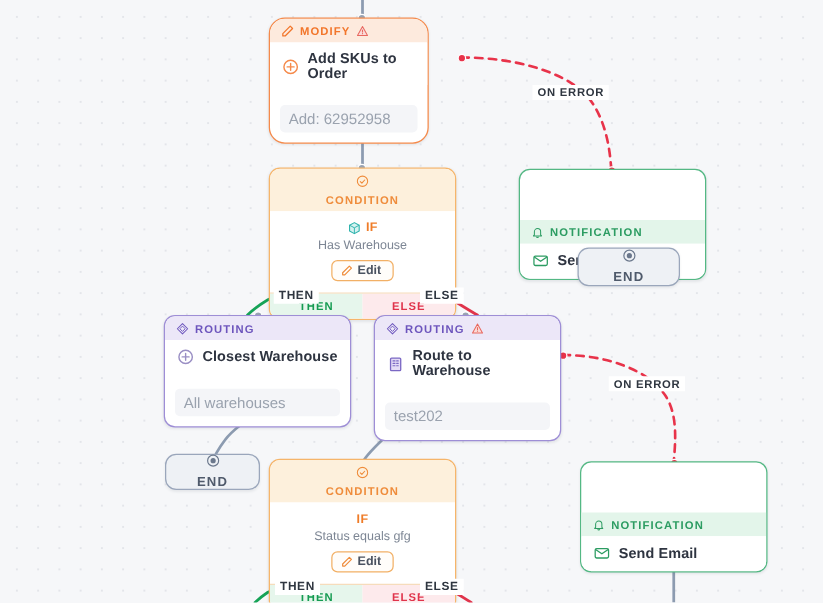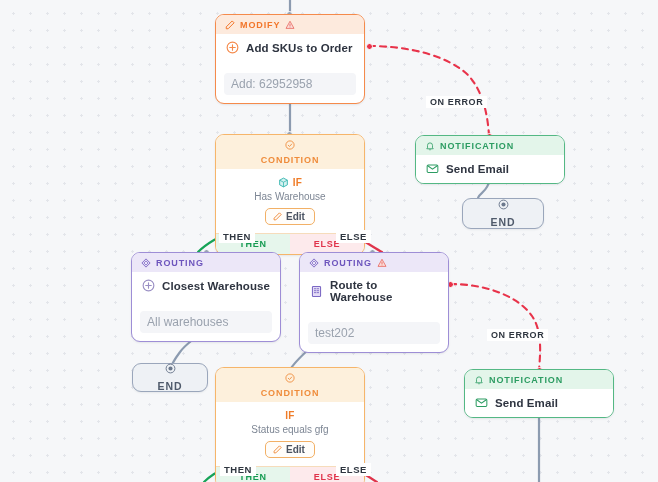--- a/index.html
+++ b/index.html
@@ -139,20 +139,21 @@
   .cond-then { background: #e6f6ec; color: #169b52; }
   .cond-else { background: #fdeaec; color: #e0344b; }
 
   
   .n-notify {
     border: 1.4px solid #54b884;
   }
   .n-notify .node-head {
     background: #e3f5ea;
     color: #2c9c62;
+    margin-top: 40px;
   }
   .n-notify .node-body { padding-bottom: 8px; }
 
   
   .n-routing {
     border: 1.4px solid #9e8ed6;
   }
   .n-routing .node-head {
     background: #ece7f8;
     color: #6d55bd;
@@ -184,21 +185,20 @@
     padding: 1px 4px;
     font-size: 9.5px;
     font-weight: bold;
     letter-spacing: .5px;
     color: #2f3640;
     white-space: nowrap;
   }
   .edge-label.small {
     font-size: 9px;
     letter-spacing: .6px;
-    margin-top: 28px;
   }
 
   
   .port {
     position: absolute;
     width: 7px;
     height: 7px;
     border-radius: 50%;
     background: #9aa4b4;
     border: 1.5px solid #ffffff;
@@ -244,21 +244,21 @@
   <div class="port" style="left:286px;top:131px;"></div>
   <div class="port red" style="left:486px;top:133px;"></div>
   <div class="port" style="left:500px;top:203px;"></div>
   <div class="port" style="left:203px;top:249px;"></div>
   <div class="port" style="left:369px;top:249px;"></div>
   <div class="port red" style="left:447px;top:281px;"></div>
   <div class="port" style="left:167px;top:367px;"></div>
   <div class="port" style="left:286px;top:367px;"></div>
   <div class="port red" style="left:536px;top:367px;"></div>
 
-  <div class="node n-modify" style="left:215px;top:14px;width:150px;">
+  <div class="node n-modify" style="left:215px;top:14px;width:128px;border-radius:13px;">
     <div class="node-head">
       <span>
         <svg class="icon" width="10" height="10" viewBox="0 0 16 16">
           <path d="M11.5 1.5l3 3L5 14H2v-3z" fill="none" stroke="#f2762b" stroke-width="1.6" stroke-linejoin="round"></path>
         </svg>
       </span>
       <span>MODIFY</span>
       <span>
         <svg class="icon" width="10" height="10" viewBox="0 0 16 16">
           <path d="M8 2l6.4 11.4H1.6z" fill="#fbdcd9" stroke="#e8685f" stroke-width="1.3" stroke-linejoin="round"></path>

